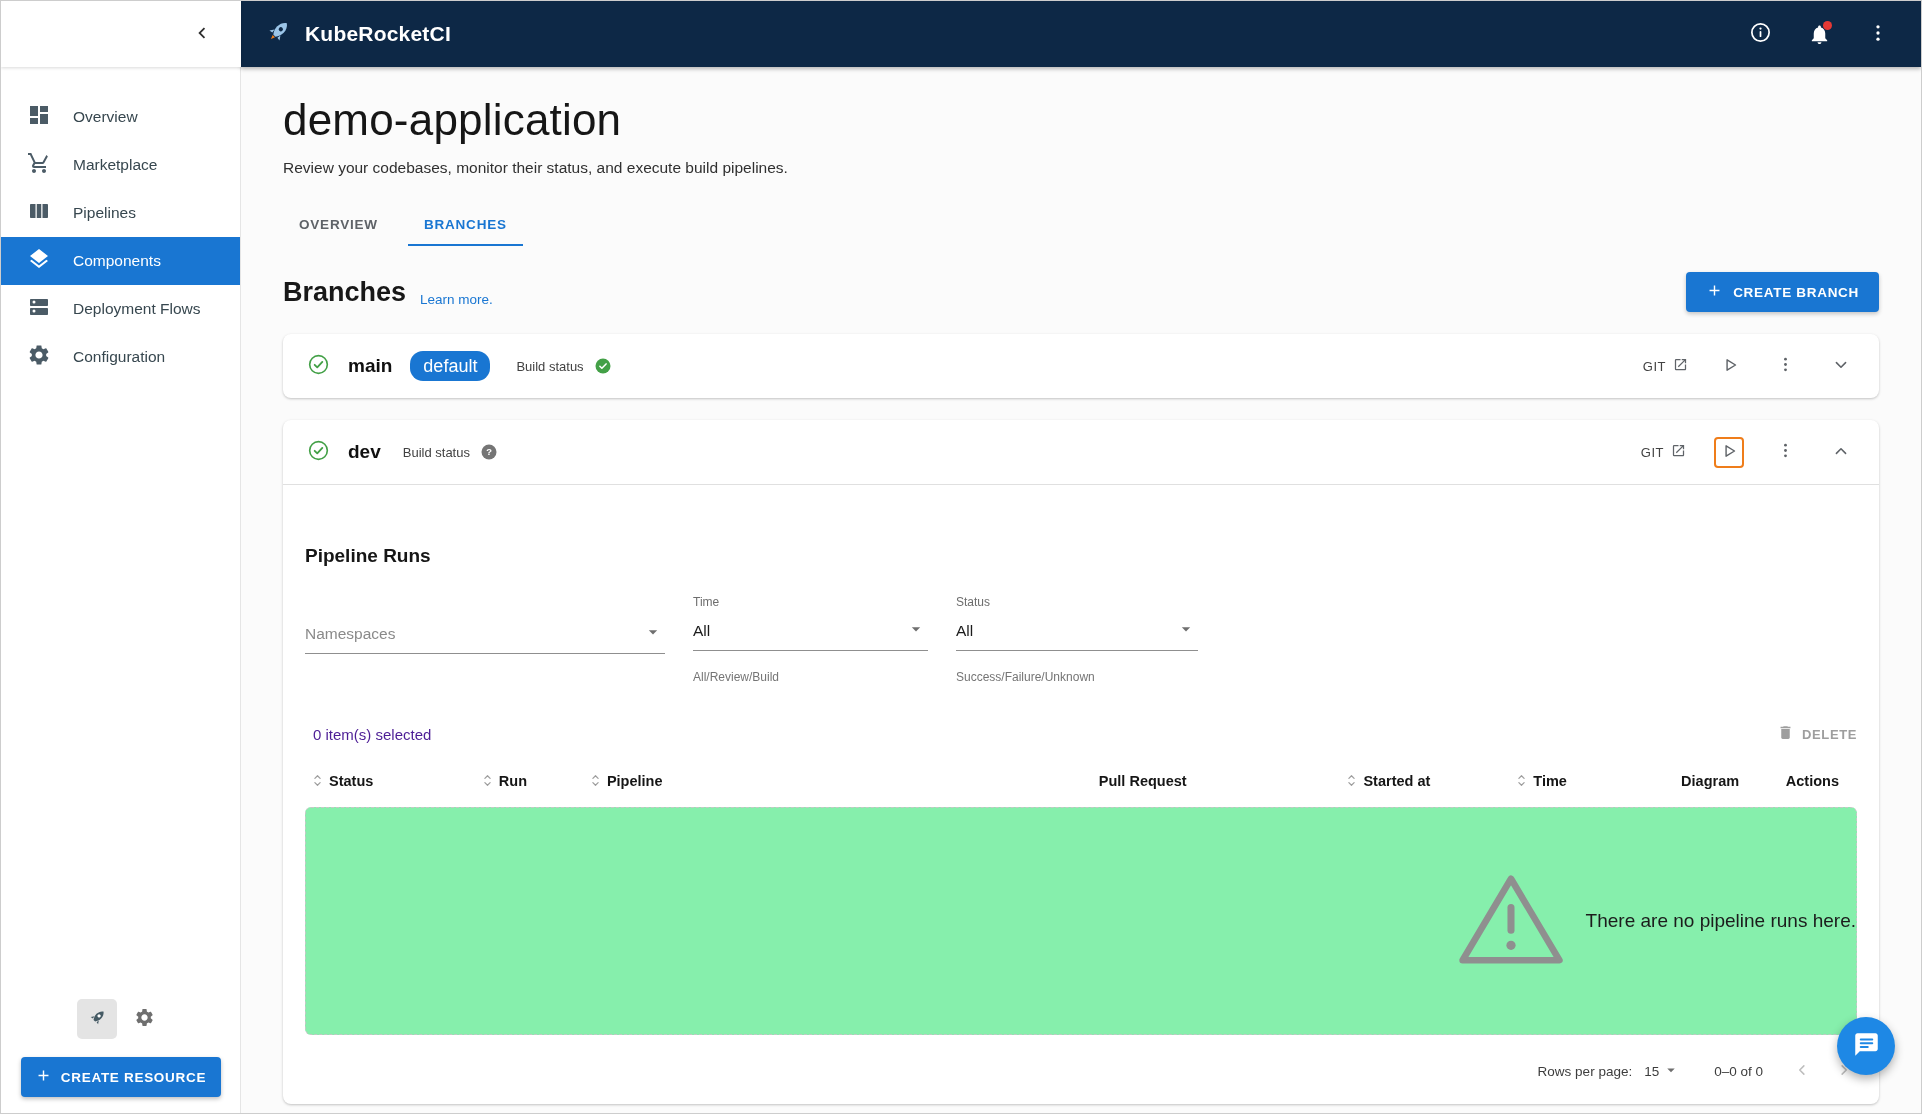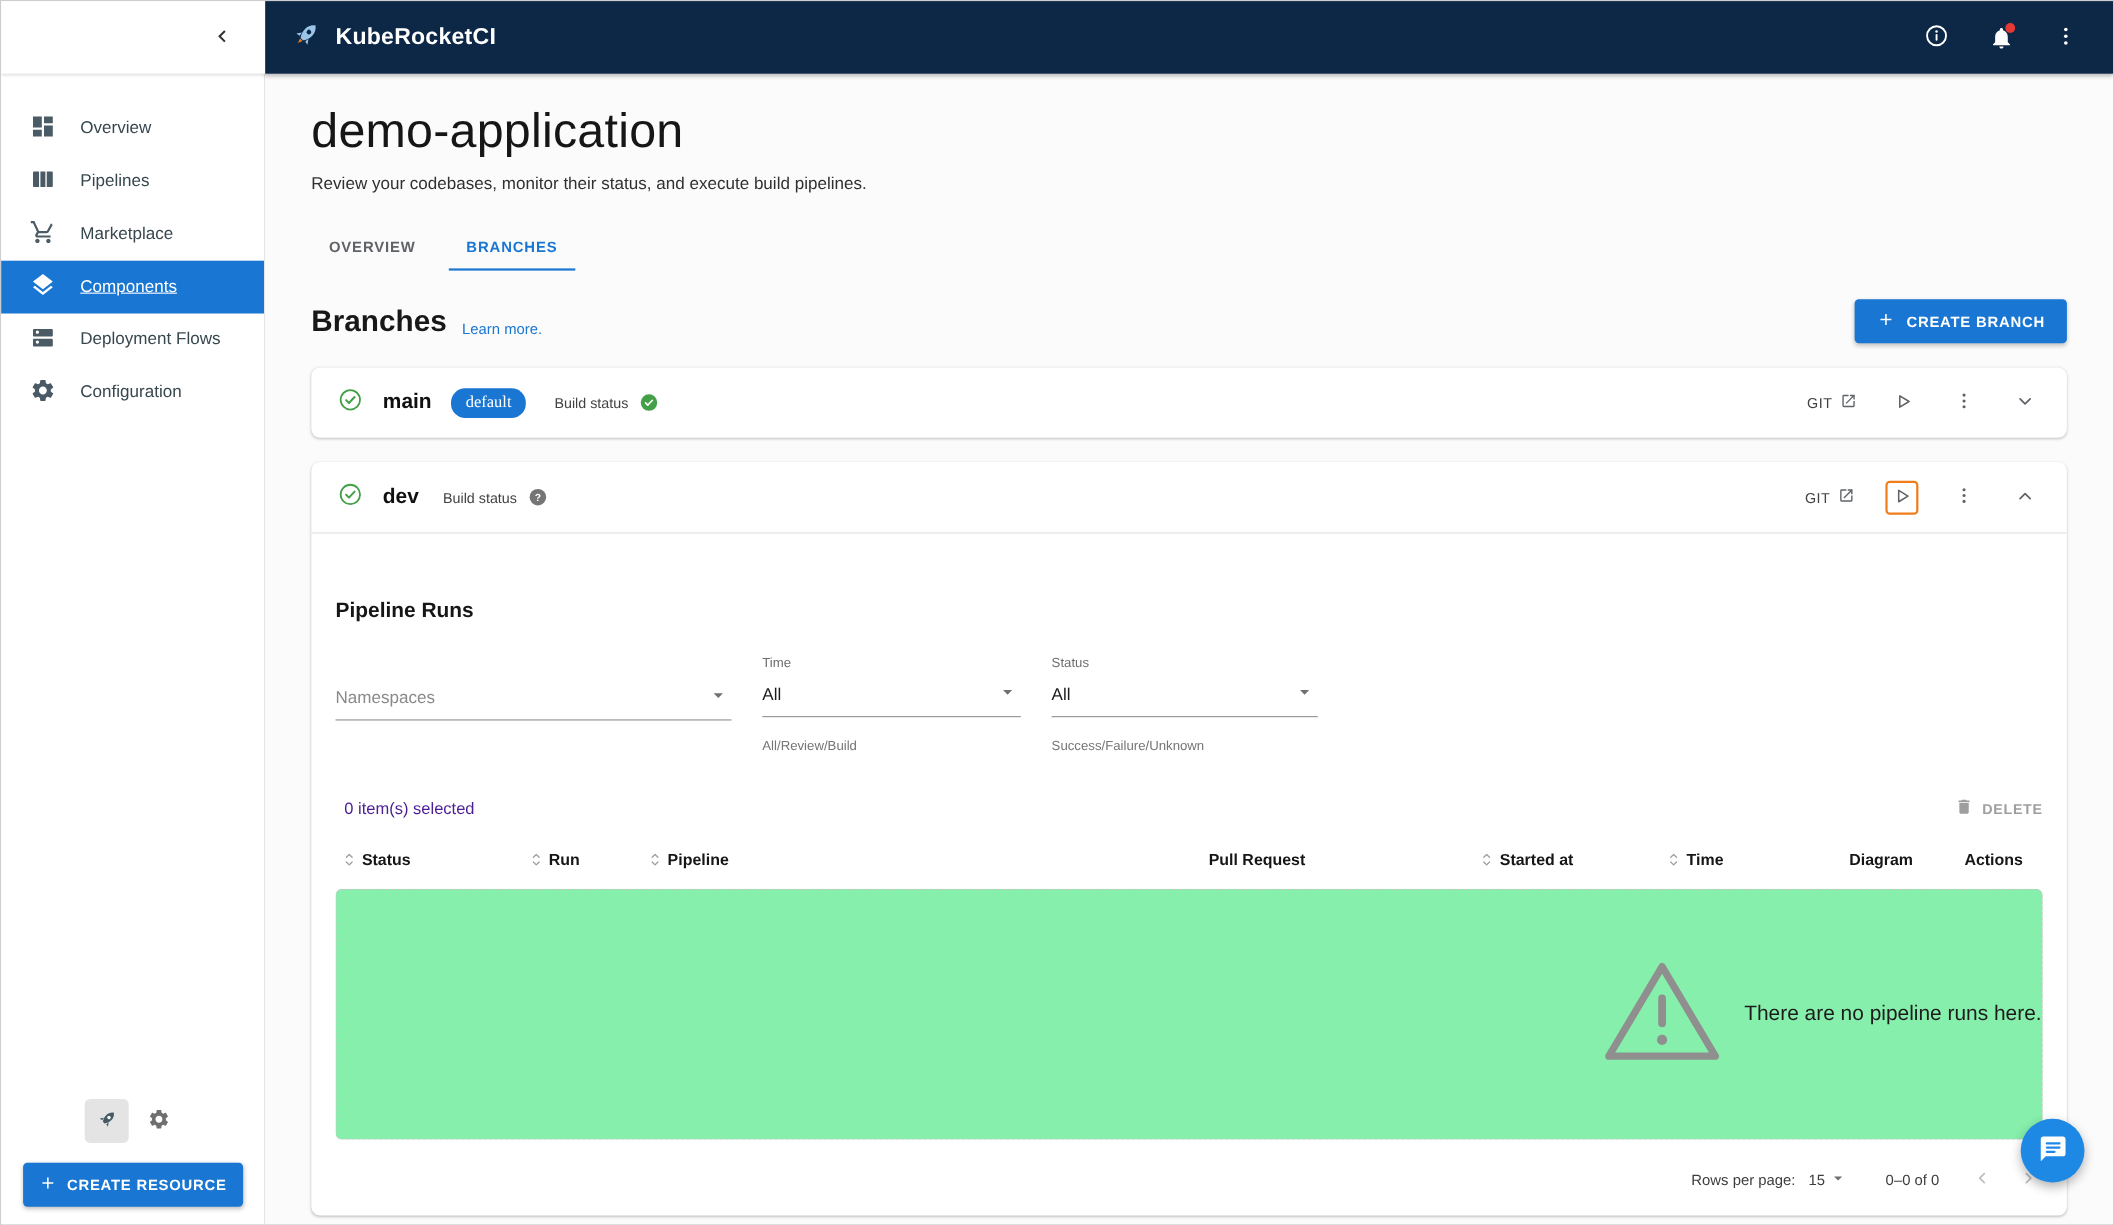--- a/index.html
+++ b/index.html
@@ -31,21 +31,21 @@
   .bell-dot { position:absolute; top:-2px; right:-1px; width:9px; height:9px; border-radius:50%; background:#e53935; }
 
   
   .sidebar {
     position:absolute; top:66px; left:0; bottom:0; width:240px; background:#fff;
     border-right:1px solid #e5e5e5; display:flex; flex-direction:column; z-index:9;
   }
   .nav { padding-top:26px; display:flex; flex-direction:column; }
   .nav-item { display:flex; align-items:center; gap:22px; height:48px; padding-left:26px; color:#37474f; font-size:15.5px; cursor:pointer; }
   .nav-item svg { width:24px; height:24px; fill:#4b5b66; flex:none; }
-  .nav-item.active { background:#1976d2; color:#fff;text-decoration:underline; }
+  .nav-item.active { background:#1976d2; color:#fff; }
   .nav-item.active svg { fill:#fff; }
   .sidebar-bottom { margin-top:auto; display:flex; flex-direction:column; align-items:center; gap:18px; padding-bottom:16px; }
   .tool-toggle { display:flex; align-items:center; gap:8px; }
   .tool-btn { width:40px; height:40px; border:none; border-radius:5px; background:transparent; display:flex; align-items:center; justify-content:center; cursor:pointer; }
   .tool-btn.selected { background:#e4e4e4; }
   .create-resource {
     width:200px; height:40px; background:#1976d2; color:#fff; border:none; border-radius:4px;
     display:flex; align-items:center; justify-content:center; gap:9px;
     font-family:"Liberation Sans",sans-serif; font-size:13.5px; font-weight:700; letter-spacing:.7px;
     cursor:pointer; box-shadow:0 2px 4px rgba(0,0,0,.25);
@@ -65,21 +65,21 @@
   .learn-more { margin-left:14px; align-self:flex-end; padding-bottom:5px; font-size:13.5px; color:#1976d2; cursor:pointer; text-decoration:none; }
   .primary-btn {
     margin-left:auto; height:40px; padding:0 20px; background:#1976d2; color:#fff; border:none; border-radius:4px;
     display:flex; align-items:center; gap:10px; font-family:"Liberation Sans",sans-serif;
     font-size:13.5px; font-weight:700; letter-spacing:.7px; cursor:pointer; box-shadow:0 2px 4px rgba(0,0,0,.22);
   }
 
   .card { background:#fff; border-radius:8px; box-shadow:0 1px 3px rgba(0,0,0,.16), 0 1px 2px rgba(0,0,0,.08); margin-top:22px; }
   .branch-head { display:flex; align-items:center; height:64px; padding:0 24px; }
   .branch-name { margin-left:18px; font-size:19px; font-weight:700; color:#101010; }
-  .chip-default { margin-left:18px; background:#1976d2; color:#fff; font-size:15px; line-height:1; padding:6px 13px; border-radius:13px;font-family:Liberation Serif, serif; }
+  .chip-default { margin-left:18px; background:#1976d2; color:#fff; font-size:18px; line-height:1; padding:6px 13px; border-radius:13px; }
   .build-label { margin-left:26px; font-size:13px; color:#424242; }
   .badge { margin-left:10px; display:inline-flex; }
   .branch-actions { margin-left:auto; display:flex; align-items:center; gap:28px; }
   .git { display:flex; align-items:center; gap:7px; font-size:13px; font-weight:400; letter-spacing:.5px; color:#424242; cursor:pointer; }
   .focus-ring { display:inline-flex; align-items:center; justify-content:center; border:2px solid #ef7d1a; border-radius:4px; padding:2px 3px; }
 
   .divider { height:1px; background:#e0e0e0; }
 
   .runs { padding:0 22px 14px; }
   .runs-title { margin-top:60px; font-size:19px; font-weight:700; color:#161616; }
@@ -189,32 +189,32 @@
         <span>
           <svg viewBox="0 0 24 24">
               <path d="M3 13h8V3H3v10zm0 8h8v-6H3v6zm10 0h8V11h-8v10zm0-18v6h8V3h-8z"></path>
             </svg>
         </span>
         <span>Overview</span>
       </div>
       <div class="nav-item">
         <span>
           <svg viewBox="0 0 24 24">
+              <path d="M7 18c-1.1 0-1.99.9-1.99 2S5.9 22 7 22s2-.9 2-2-.9-2-2-2zm10 0c-1.1 0-1.99.9-1.99 2s.89 2 1.99 2 2-.9 2-2-.9-2-2-2zm-9.83-3.25.03-.12.9-1.63h7.45c.75 0 1.41-.41 1.75-1.03l3.58-6.49L19.42 4h-.01l-1.1 2-2.76 5H8.53l-.13-.27L6.16 6l-.95-2-.94-2H1v2h2l3.6 7.59-1.35 2.45c-.16.28-.25.61-.25.96 0 1.1.9 2 2 2h12v-2H7.42c-.13 0-.25-.11-.25-.25z"></path>
+            </svg>
+        </span>
+        <span>Marketplace</span>
+      </div>
+      <div class="nav-item">
+        <span>
+          <svg viewBox="0 0 24 24">
               <path d="M4 5h4.5v14H4c-.55 0-1-.45-1-1V6c0-.55.45-1 1-1zm5.75 14h4.5V5h-4.5v14zM15.5 5v14H20c.55 0 1-.45 1-1V6c0-.55-.45-1-1-1h-4.5z"></path>
             </svg>
         </span>
         <span>Pipelines</span>
-      </div>
-      <div class="nav-item">
-        <span>
-          <svg viewBox="0 0 24 24">
-              <path d="M7 18c-1.1 0-1.99.9-1.99 2S5.9 22 7 22s2-.9 2-2-.9-2-2-2zm10 0c-1.1 0-1.99.9-1.99 2s.89 2 1.99 2 2-.9 2-2-.9-2-2-2zm-9.83-3.25.03-.12.9-1.63h7.45c.75 0 1.41-.41 1.75-1.03l3.58-6.49L19.42 4h-.01l-1.1 2-2.76 5H8.53l-.13-.27L6.16 6l-.95-2-.94-2H1v2h2l3.6 7.59-1.35 2.45c-.16.28-.25.61-.25.96 0 1.1.9 2 2 2h12v-2H7.42c-.13 0-.25-.11-.25-.25z"></path>
-            </svg>
-        </span>
-        <span>Marketplace</span>
       </div>
       <div class="nav-item active">
         <span>
           <svg viewBox="0 0 24 24">
               <path d="M11.99 18.54l-7.37-5.73L3 14.07l9 7 9-7-1.63-1.27-7.38 5.74zM12 16l7.36-5.73L21 9l-9-7-9 7 1.63 1.27L12 16z"></path>
             </svg>
         </span>
         <span>Components</span>
       </div>
       <div class="nav-item">

